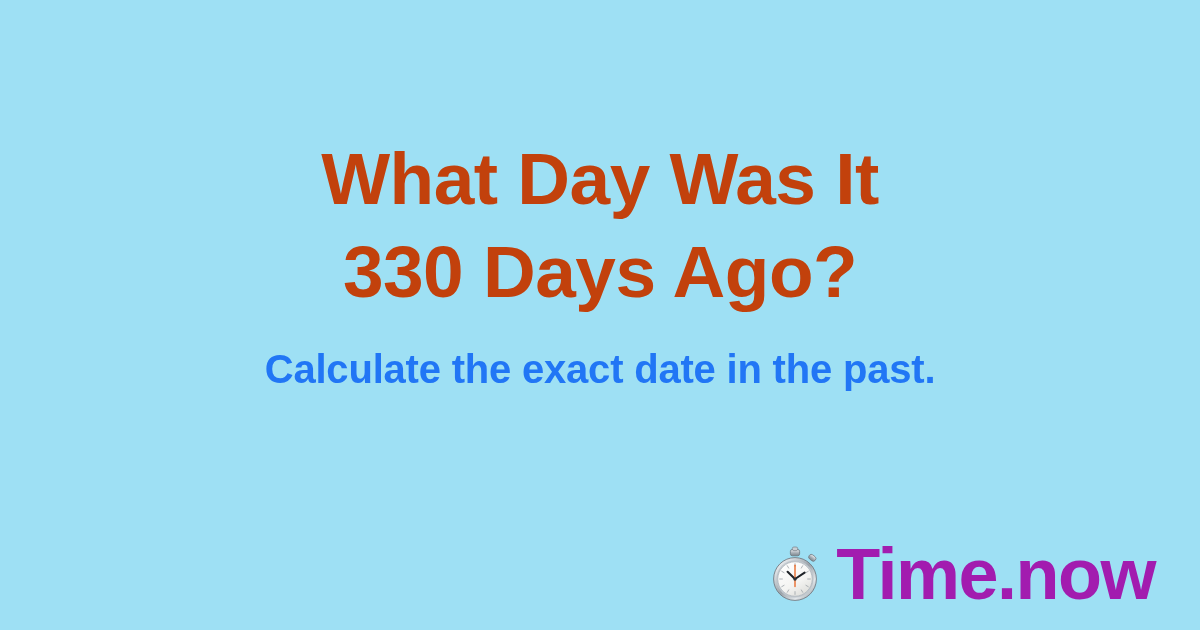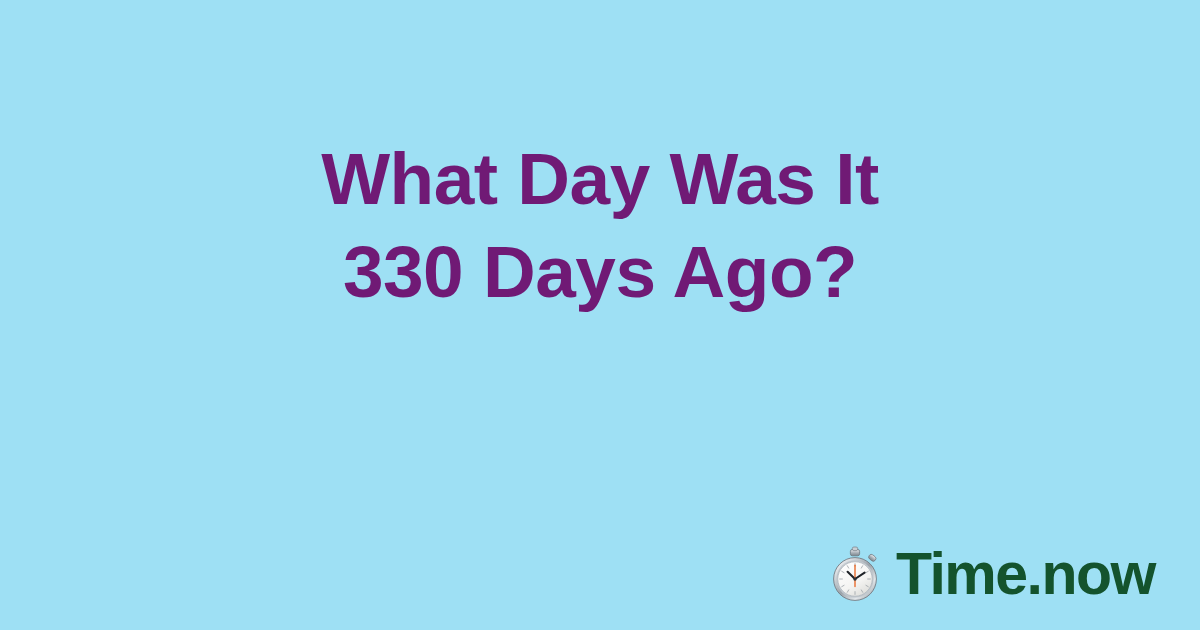--- a/index.html
+++ b/index.html
@@ -29,21 +29,21 @@
     width: 1200px;
     text-align: center;
   }
   .hero-title {
     margin: 0;
     font-family: "Liberation Sans", sans-serif;
     font-size: 73px;
     font-weight: 700;
     line-height: 93px;
     letter-spacing: -0.5px;
-    color: #701a75;
+    color: #c2410c;
     white-space: nowrap;
   }
   .hero-title-line {
     display: block;
   }
   .hero-subtitle {
     margin: 0;
     padding-top: 28px;
     font-family: "Liberation Sans", sans-serif;
     font-size: 40px;
@@ -64,38 +64,39 @@
     gap: 14px;
   }
   .brand-icon {
     width: 54px;
     height: 56px;
     display: block;
     flex: 0 0 auto;
   }
   .brand-name {
     font-family: "Liberation Sans", sans-serif;
-    font-size: 59px;
+    font-size: 72px;
     font-weight: 700;
     line-height: 60px;
     letter-spacing: -1.5px;
-    color: #14532d;
+    color: #a21caf;
     white-space: nowrap;
   }
 </style>
 </head>
 <body>
 
 <div class="og-card">
 
   <div class="hero">
     <h1 class="hero-title">
       <span class="hero-title-line">What Day Was It</span>
       <span class="hero-title-line">330 Days Ago?</span>
     </h1>
+    <p class="hero-subtitle">Calculate the exact date in the past.</p>
   </div>
 
   <div class="brand">
     <span class="brand-icon-wrap">
       <svg class="brand-icon" viewBox="0 0 54 56" xmlns="http://www.w3.org/2000/svg" aria-hidden="true">
         <defs>
           <linearGradient id="bezel" x1="0" y1="0" x2="1" y2="1">
             <stop offset="0%" stop-color="#FFFFFF"></stop>
             <stop offset="22%" stop-color="#D9DDE1"></stop>
             <stop offset="50%" stop-color="#9AA2A9"></stop>

